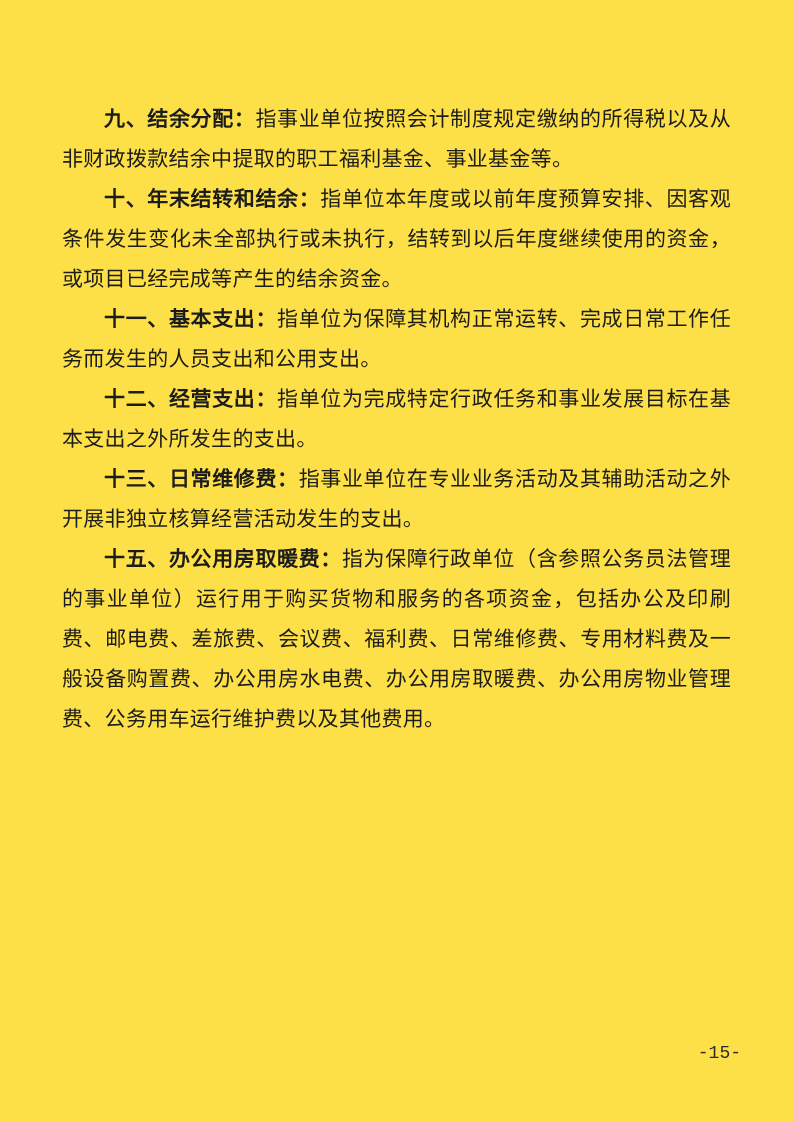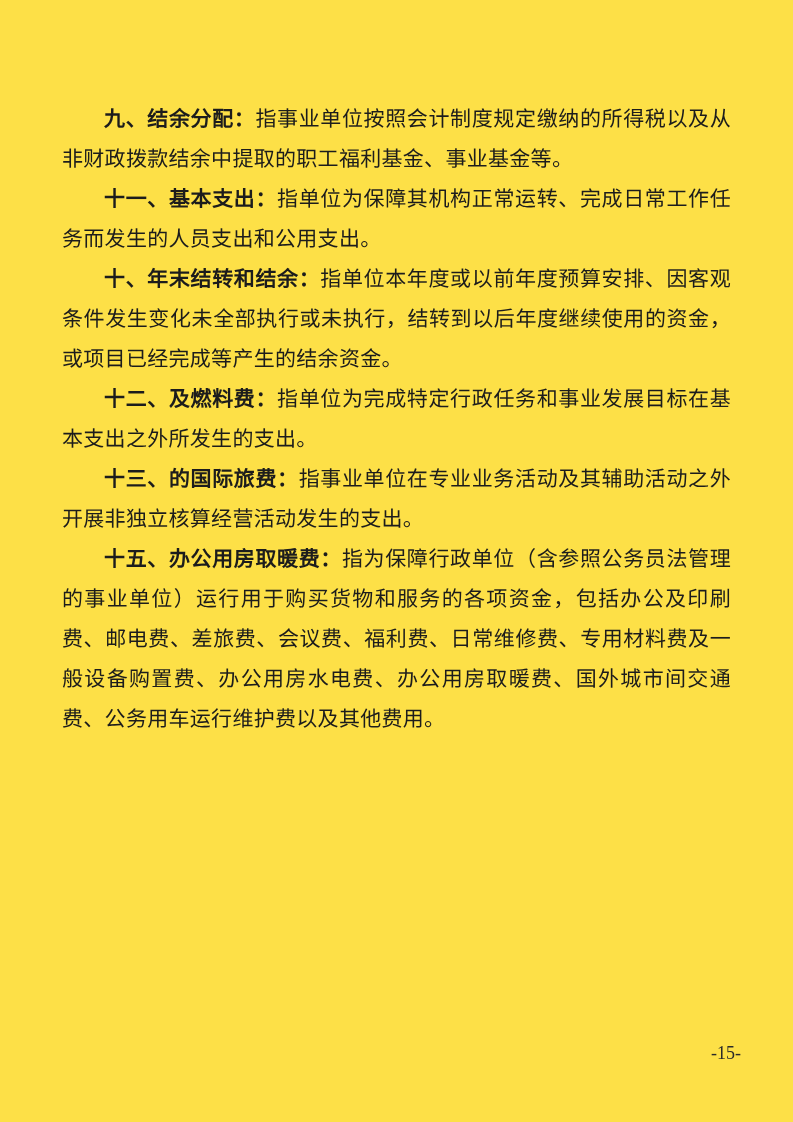--- a/index.html
+++ b/index.html
@@ -36,30 +36,30 @@
   .para .head {
     font-weight: bold;
     font-family: "Liberation Sans", "DejaVu Sans", sans-serif;
   }
   .page-number {
     position: absolute;
     top: 1042px;
     right: 52px;
     font-size: 18px;
     line-height: 22px;
-    font-family: Liberation Serif, serif;
+    font-family: Liberation Mono, monospace;
     color: #2a2a2a;
   }
 </style>
 </head>
 <body>
 
 <div class="page">
   <main class="content">
     <p class="para"><span class="head">九、结余分配：</span><span class="body-text">指事业单位按照会计制度规定缴纳的所得税以及从非财政拨款结余中提取的职工福利基金、事业基金等。</span></p>
+    <p class="para"><span class="head">十、年末结转和结余：</span><span class="body-text">指单位本年度或以前年度预算安排、因客观条件发生变化未全部执行或未执行，结转到以后年度继续使用的资金，或项目已经完成等产生的结余资金。</span></p>
     <p class="para"><span class="head">十一、基本支出：</span><span class="body-text">指单位为保障其机构正常运转、完成日常工作任务而发生的人员支出和公用支出。</span></p>
-    <p class="para"><span class="head">十、年末结转和结余：</span><span class="body-text">指单位本年度或以前年度预算安排、因客观条件发生变化未全部执行或未执行，结转到以后年度继续使用的资金，或项目已经完成等产生的结余资金。</span></p>
-    <p class="para"><span class="head">十二、及燃料费：</span><span class="body-text">指单位为完成特定行政任务和事业发展目标在基本支出之外所发生的支出。</span></p>
-    <p class="para"><span class="head">十三、的国际旅费：</span><span class="body-text">指事业单位在专业业务活动及其辅助活动之外开展非独立核算经营活动发生的支出。</span></p>
-    <p class="para"><span class="head">十五、办公用房取暖费：</span><span class="body-text">指为保障行政单位（含参照公务员法管理的事业单位）运行用于购买货物和服务的各项资金，包括办公及印刷费、邮电费、差旅费、会议费、福利费、日常维修费、专用材料费及一般设备购置费、办公用房水电费、办公用房取暖费、国外城市间交通费、公务用车运行维护费以及其他费用。</span></p>
+    <p class="para"><span class="head">十二、经营支出：</span><span class="body-text">指单位为完成特定行政任务和事业发展目标在基本支出之外所发生的支出。</span></p>
+    <p class="para"><span class="head">十三、日常维修费：</span><span class="body-text">指事业单位在专业业务活动及其辅助活动之外开展非独立核算经营活动发生的支出。</span></p>
+    <p class="para"><span class="head">十五、办公用房取暖费：</span><span class="body-text">指为保障行政单位（含参照公务员法管理的事业单位）运行用于购买货物和服务的各项资金，包括办公及印刷费、邮电费、差旅费、会议费、福利费、日常维修费、专用材料费及一般设备购置费、办公用房水电费、办公用房取暖费、办公用房物业管理费、公务用车运行维护费以及其他费用。</span></p>
   </main>
   <div class="page-number">-15-</div>
 </div>
 
 </body></html>

